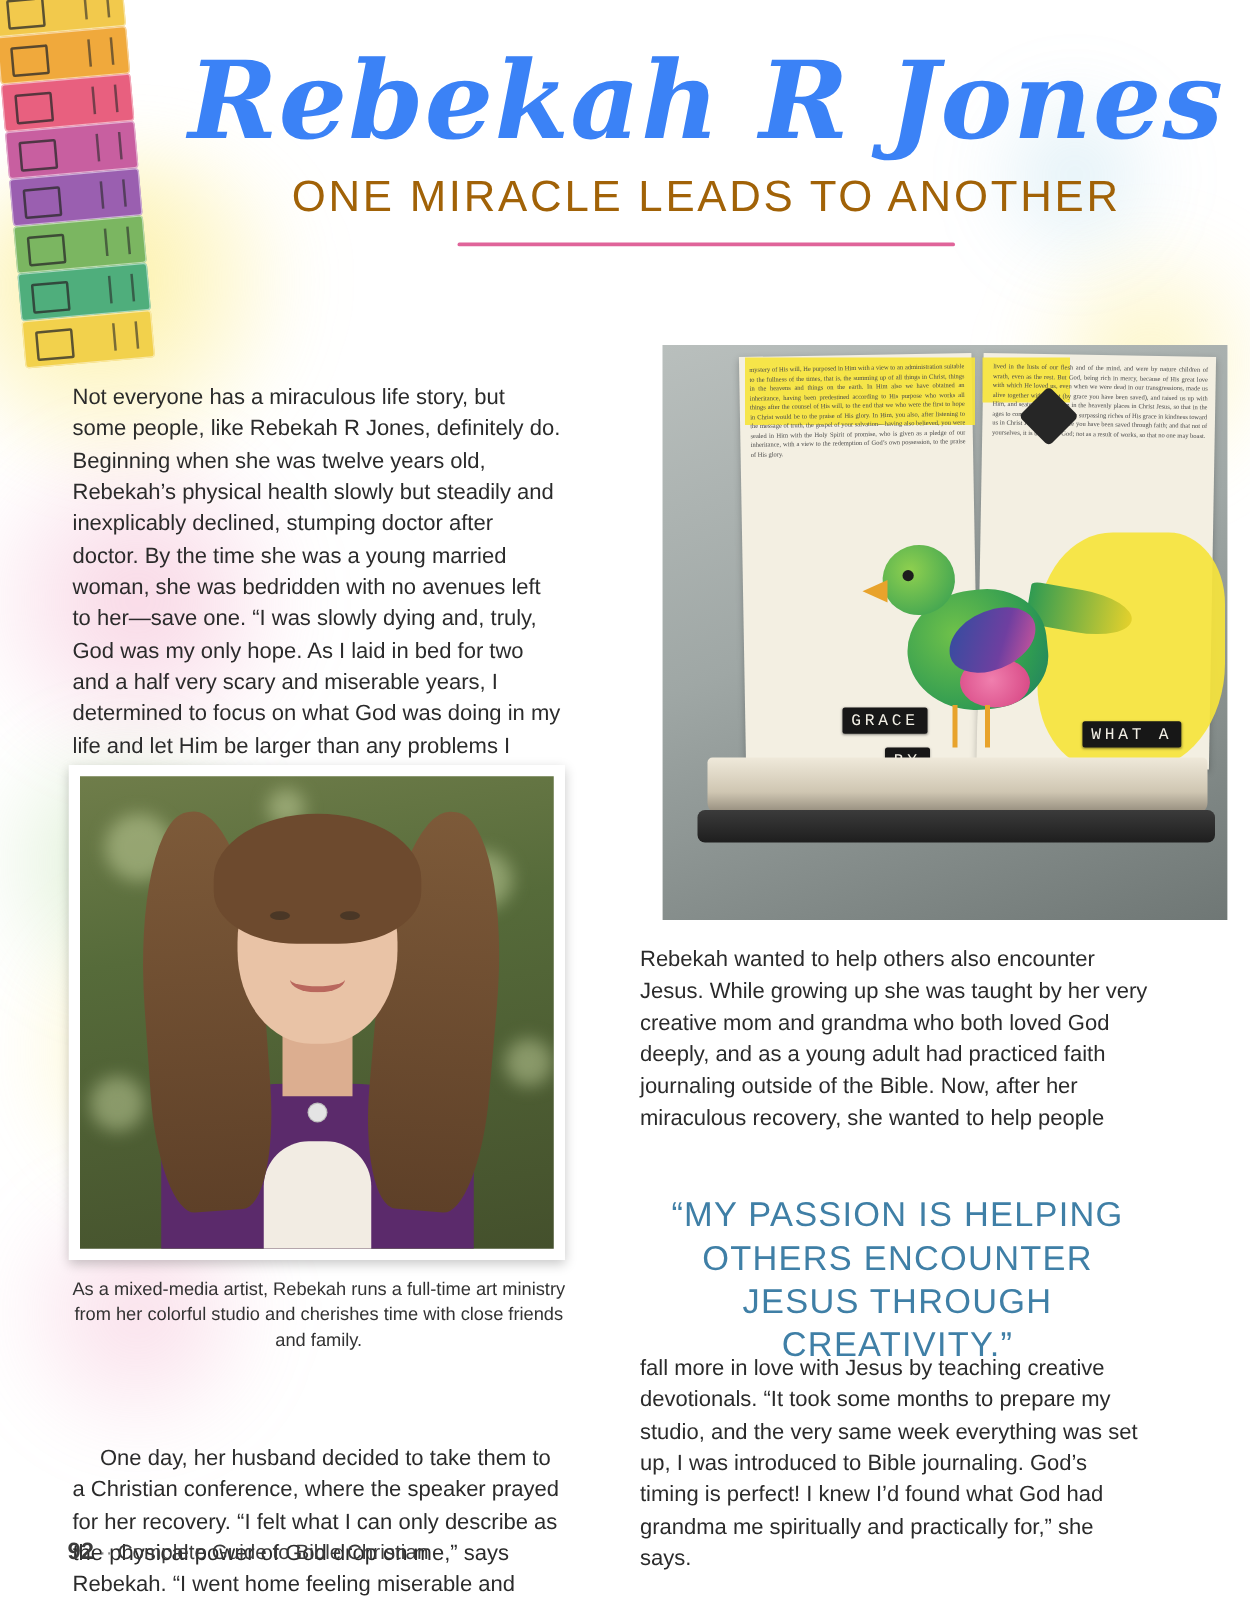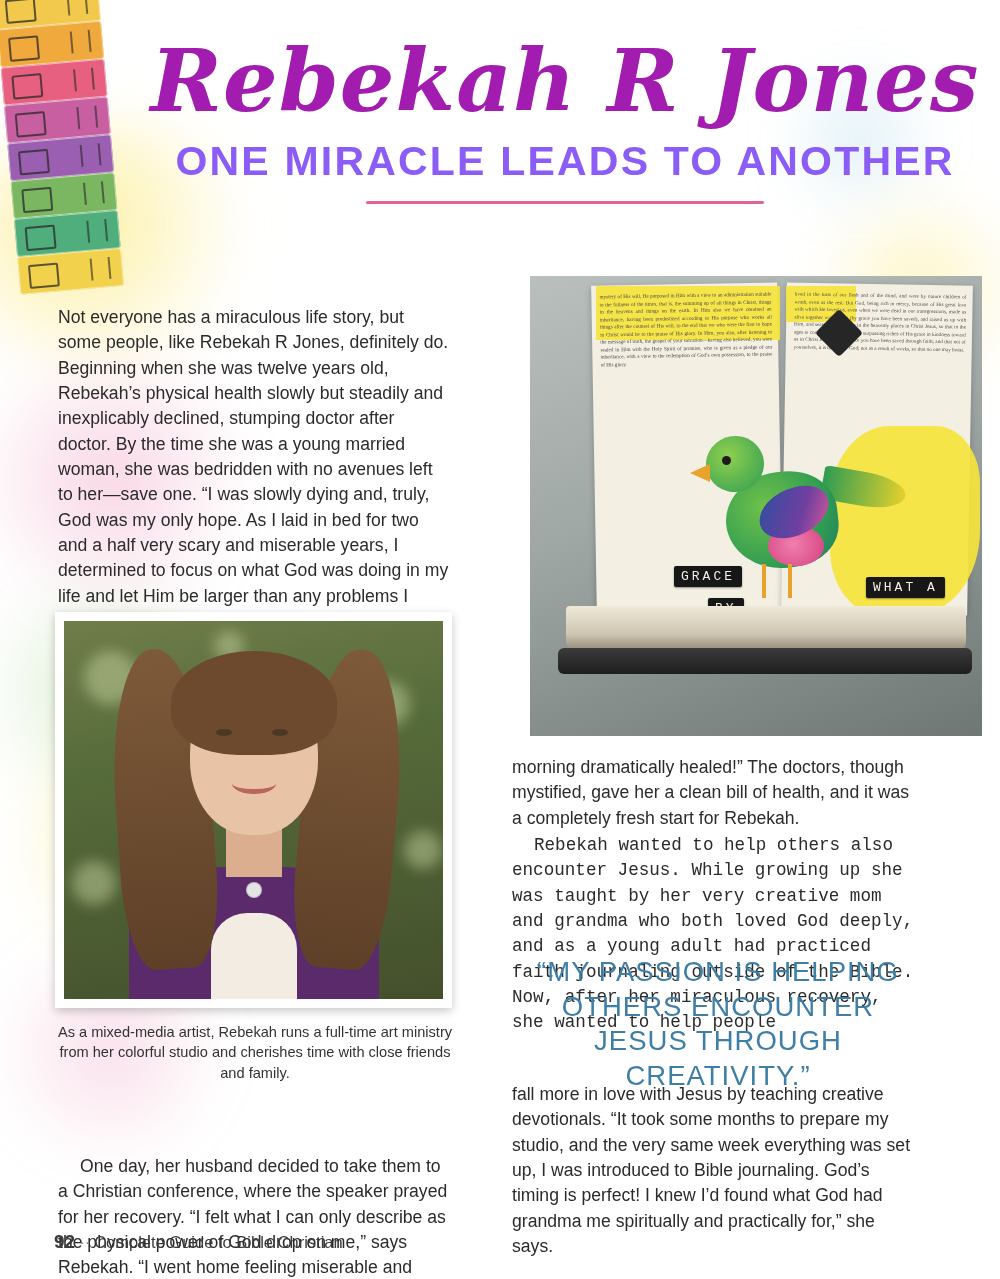--- a/index.html
+++ b/index.html
@@ -93,32 +93,32 @@
     top: 38px;
     width: 830px;
     text-align: center;
   }
   .artist-name {
     font-family: "DejaVu Serif", serif;
     font-style: italic;
     font-weight: bold;
     font-size: 86px;
     line-height: 1.0;
-    color: #a21caf;
+    color: #3b82f6;
     letter-spacing: 1px;
     margin: 0;
     white-space: nowrap;
   }
   .subtitle {
     margin: 14px 0 0 0;
     font-family: "Liberation Sans", sans-serif;
-    font-size: 41px;
+    font-size: 35px;
     letter-spacing: 2.2px;
-    color: #8b5cf6;
-    font-weight: bold;
+    color: #a16207;
+    font-weight: normal;
     text-transform: uppercase;
   }
   .rule {
     margin: 16px auto 0 auto;
     width: 398px;
     height: 3px;
     background: #e0649a;
     border-radius: 3px;
   }
 
@@ -514,21 +514,20 @@
   <div class="tile-word tile-grace">GRACE</div>
   <div class="tile-word tile-whata">WHAT A</div>
   <div class="tile-word tile-gift">GIFT!</div>
 
   <div class="jp-book-edge"></div>
   <div class="jp-stand"></div>
   <div class="jp-clip"></div>
 </div>
 
 <div class="col-right">
-  <p class="body">morning dramatically healed!” The doctors, though mystified, gave her a clean bill of health, and it was a completely fresh start for Rebekah.</p>
   <p class="body">Rebekah wanted to help others also encounter Jesus. While growing up she was taught by her very creative mom and grandma who both loved God deeply, and as a young adult had practiced faith journaling outside of the Bible. Now, after her miraculous recovery, she wanted to help people</p>
 </div>
 
 <div class="pullquote">“My passion is helping others encounter Jesus through creativity.”</div>
 
 <div class="col-left" style="top:1154px;">
   <p class="body" style="text-indent:22px;">One day, her husband decided to take them to a Christian conference, where the speaker prayed for her recovery. “I felt what I can only describe as the physical power of God drop on me,” says Rebekah. “I went home feeling miserable and woke up the next</p>
 </div>
 
 <div class="col-right" style="top:1082px;">

